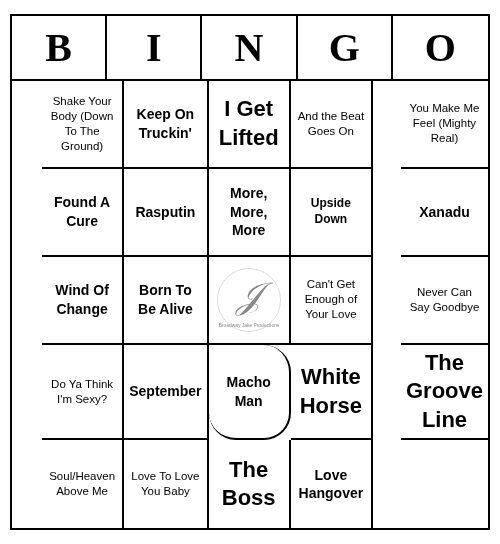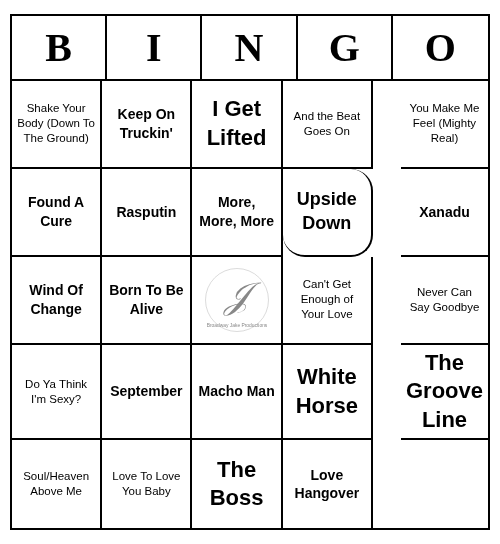--- a/index.html
+++ b/index.html
@@ -30,20 +30,21 @@
       font-family: 'Times New Roman', serif;
       padding: 8px 0;
       border-right: 2px solid #000;
     }
     .bingo-header-cell:last-child {
       border-right: none;
     }
     .bingo-grid {
       display: grid;
       grid-template-columns: repeat(5, 1fr);
+      padding-left: 30px;
     }
     .bingo-cell {
       border-right: 2px solid #000;
       border-bottom: 2px solid #000;
       min-height: 88px;
       display: flex;
       justify-content: center;
       align-items: center;
       text-align: center;
       padding: 4px 5px;
@@ -93,39 +94,39 @@
     </div>
   <div class="bingo-grid">
   <div class="bingo-cell">Shake Your Body (Down To The Ground)</div>
       <div class="bingo-cell medium-text" style="font-size: 14px; font-weight: bold;">Keep On Truckin'</div>
       <div class="bingo-cell large-text">I Get Lifted</div>
       <div class="bingo-cell">And the Beat Goes On</div>
       <div class="bingo-cell">You Make Me Feel (Mighty Real)</div>
       <div class="bingo-cell medium-text" style="font-size: 14px; font-weight: bold;">Found A Cure</div>
       <div class="bingo-cell medium-text" style="font-size: 14px; font-weight: bold; text-align: center;">Rasputin</div>
       <div class="bingo-cell medium-text" style="font-size: 14px; font-weight: bold;">More, More, More</div>
-      <div class="bingo-cell medium-text" style="font-size: 18px; font-weight: bold; border-radius: 22px;">Upside Down</div>
+      <div class="bingo-cell medium-text" style="font-size: 12px; font-weight: bold;">Upside Down</div>
       <div class="bingo-cell medium-text" style="font-size: 14px; font-weight: bold;">Xanadu</div>
       <div class="bingo-cell medium-text" style="font-size: 14px; font-weight: bold;">Wind Of Change</div>
       <div class="bingo-cell medium-text" style="font-size: 14px; font-weight: bold;">Born To Be Alive</div>
       <div class="bingo-cell free-space">
         <div class="free-space-logo">
           <svg viewBox="0 0 100 100" class="logo-svg" xmlns="http://www.w3.org/2000/svg">
 
             <ellipse cx="50" cy="50" rx="45" ry="45" fill="none" stroke="#ccc" stroke-width="1"></ellipse>
             <text x="50" y="62" text-anchor="middle" font-family="Georgia, serif" font-size="52" font-style="italic" fill="#888">𝒥</text>
             <text x="50" y="88" text-anchor="middle" font-family="Arial, sans-serif" font-size="7" fill="#888">Broadway Jake Productions</text>
           </svg>
         </div>
       </div>
       <div class="bingo-cell">Can't Get Enough of Your Love</div>
       <div class="bingo-cell">Never Can Say Goodbye</div>
       <div class="bingo-cell">Do Ya Think I'm Sexy?</div>
       <div class="bingo-cell medium-text" style="font-size: 14px; font-weight: bold;">September</div>
-      <div class="bingo-cell medium-text" style="font-size: 14px; font-weight: bold;">Macho Man</div>
+      <div class="bingo-cell medium-text" style="font-size: 14px; font-weight: bold; border-radius: 27px;">Macho Man</div>
       <div class="bingo-cell large-text">White Horse</div>
       <div class="bingo-cell large-text">The Groove Line</div>
       <div class="bingo-cell">Soul/Heaven Above Me</div>
       <div class="bingo-cell">Love To Love You Baby</div>
       <div class="bingo-cell large-text">The Boss</div>
       <div class="bingo-cell medium-text" style="font-size: 14px; font-weight: bold;">Love Hangover</div>
     </div>
 </div>
 
 </body></html>

